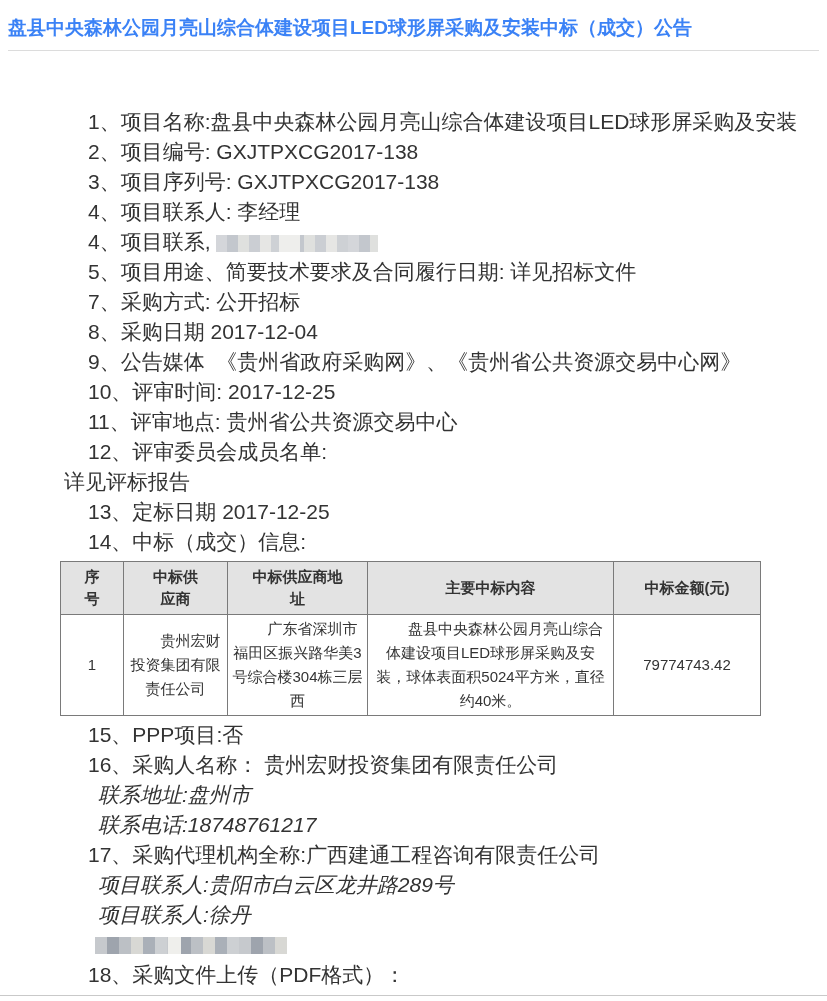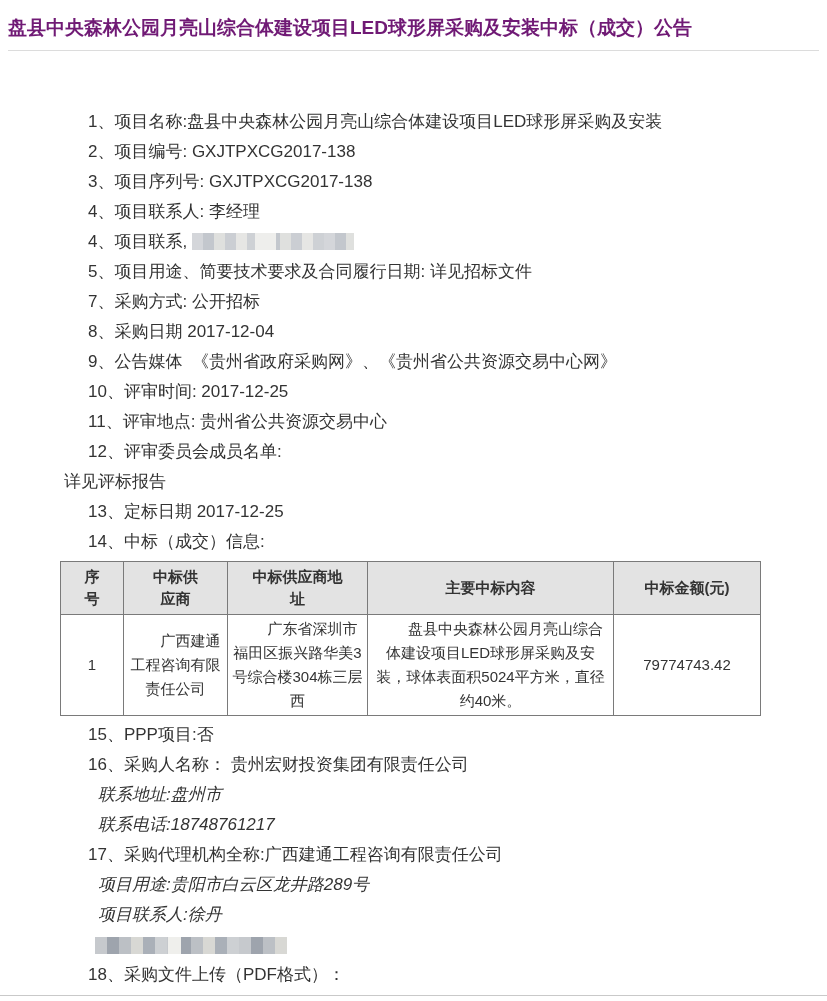--- a/index.html
+++ b/index.html
@@ -14,34 +14,34 @@
     position: relative;
     font-family: "Liberation Sans", "DejaVu Sans", sans-serif;
     color: #333333;
   }
   .page-title {
     margin: 0;
     padding: 15px 8px 0 8px;
     font-size: 19px;
     line-height: 26px;
     font-weight: bold;
-    color: #701a75;
+    color: #3b82f6;
     white-space: nowrap;
   }
   .title-divider {
     border: none;
     border-top: 1px solid #dcdcdc;
     margin: 9px 8px 0 8px;
     height: 0;
   }
   .doc-body {
     padding-top: 56px;
   }
   .line {
-    font-size: 17px;
+    font-size: 21px;
     line-height: 30px;
     color: #333333;
     white-space: pre-wrap;
   }
   .l-num  { margin-left: 88px; }
   .l-sub  { margin-left: 98px; font-style: italic; }
   .l-sub2 { margin-left: 64px; }
   .l-blur { margin-left: 95px; height: 30px; display: flex; align-items: center; }
 
   .mosaic {
@@ -149,34 +149,34 @@
 应商</th>
         <th>中标供应商地
 址</th>
         <th>主要中标内容</th>
         <th>中标金额(元)</th>
       </tr>
     </thead>
     <tbody>
       <tr>
         <td>1</td>
-        <td class="cell-indent">广西建通工程咨询有限责任公司</td>
+        <td class="cell-indent">贵州宏财投资集团有限责任公司</td>
         <td class="cell-indent">广东省深圳市福田区振兴路华美3号综合楼304栋三层西</td>
         <td class="cell-indent">盘县中央森林公园月亮山综合体建设项目LED球形屏采购及安装，球体表面积5024平方米，直径约40米。</td>
         <td class="cell-amount">79774743.42</td>
       </tr>
     </tbody>
   </table>
 
   <div class="line l-num">15、PPP项目:否</div>
   <div class="line l-num">16、采购人名称： 贵州宏财投资集团有限责任公司</div>
   <div class="line l-sub">联系地址:盘州市</div>
   <div class="line l-sub">联系电话:18748761217</div>
   <div class="line l-num">17、采购代理机构全称:广西建通工程咨询有限责任公司</div>
-  <div class="line l-sub">项目用途:贵阳市白云区龙井路289号</div>
+  <div class="line l-sub">项目联系人:贵阳市白云区龙井路289号</div>
   <div class="line l-sub">项目联系人:徐丹</div>
 
   <div class="line l-blur"><span class="mosaic mosaic-phone"></span></div>
 
   <div class="line l-num">18、采购文件上传（PDF格式）：</div>
 
 </div>
 
 <div class="bottom-divider"></div>
 

